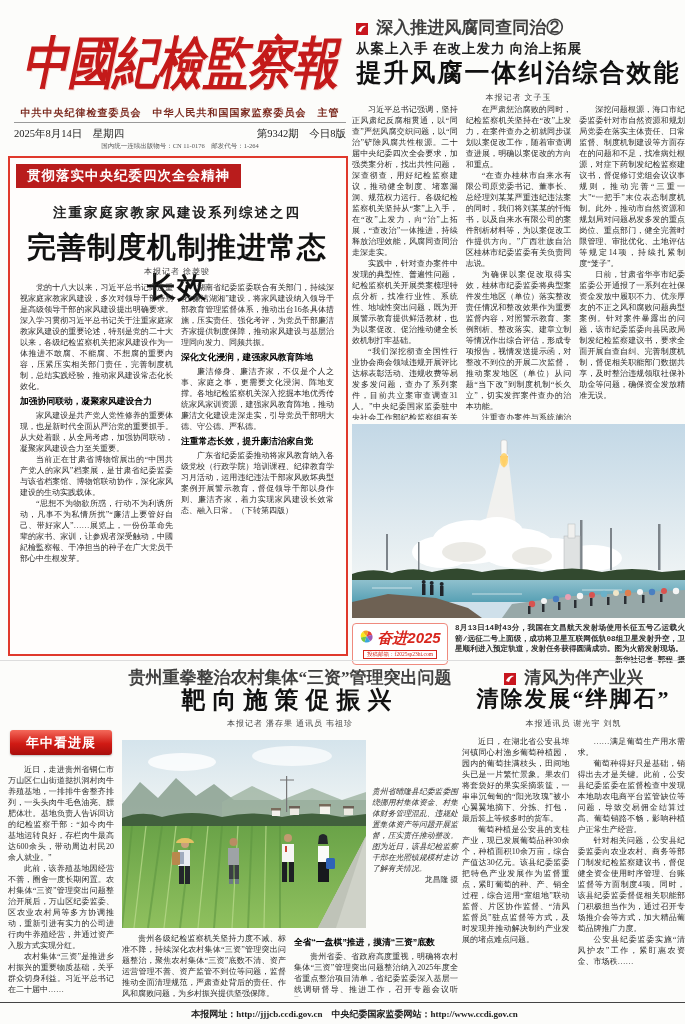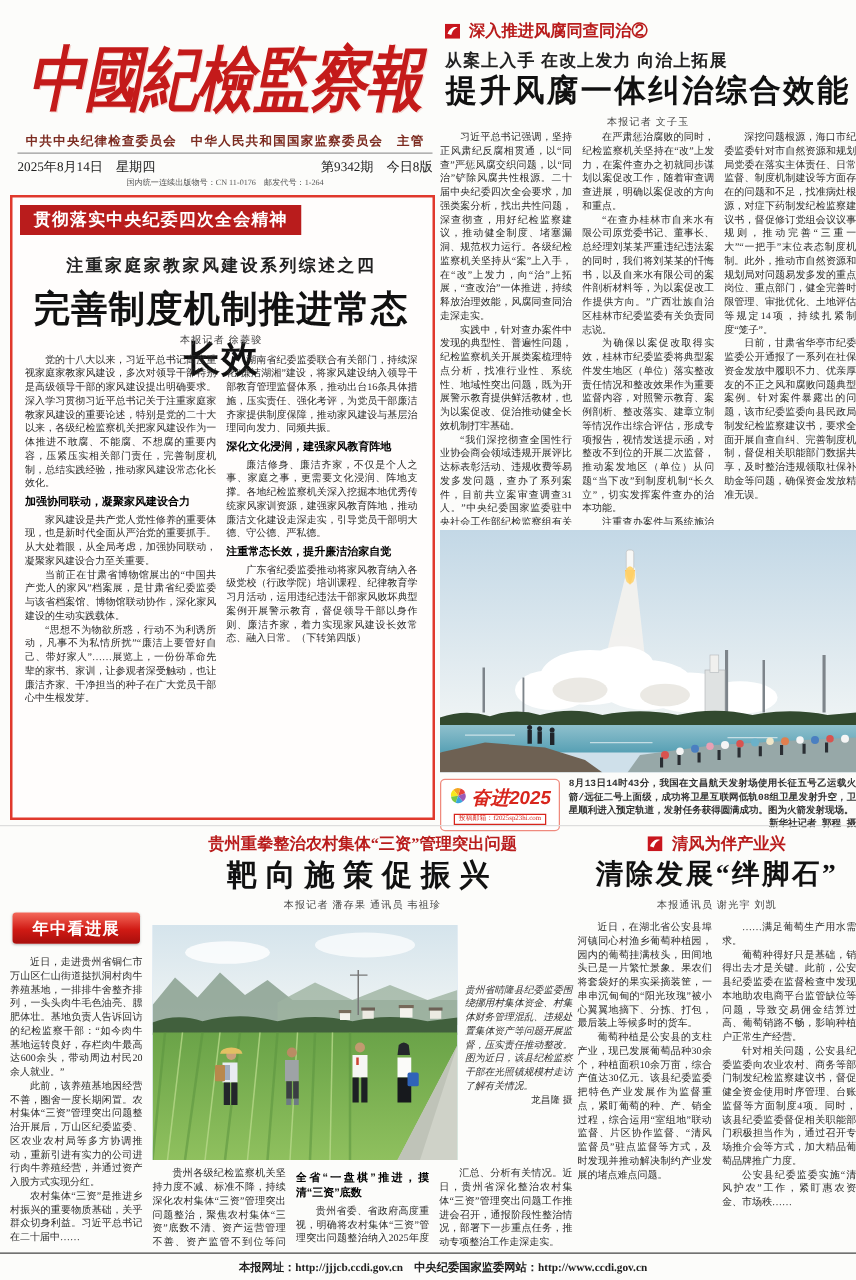--- a/index.html
+++ b/index.html
@@ -10,21 +10,21 @@
   .masthead-title{left:14px;top:26px;width:332px;text-align:center;
     font-size:46px;font-weight:900;color:#c41a1a;letter-spacing:-1px;
     transform:scaleY(1.22);transform-origin:top;white-space:nowrap;
     text-shadow:1px 1px 0 #d84a3a33;font-style:italic;}
   .supervisor{left:14px;top:106px;width:332px;text-align:center;font-size:10px;
     color:#7c2b20;font-weight:700;letter-spacing:1px;}
   .mast-rule{left:14px;top:122px;width:332px;height:0;border-top:1px solid #999;}
   .dateline{left:14px;top:127px;width:332px;font-size:10.5px;color:#222;display:flex;justify-content:space-between;}
   .pubcode{left:14px;top:142px;width:332px;text-align:center;font-size:6.5px;color:#555;}
   
-  .kicker{font-size:13px;font-weight:700;color:#b91c1c;}
+  .kicker{font-size:17px;font-weight:700;color:#404040;}
   .kicker .mark{display:inline-block;width:12px;height:12px;vertical-align:-2px;margin-right:4px;}
   .subtitle{font-size:13.5px;font-weight:700;text-align:left;letter-spacing:1px;}
   .headline{font-weight:900;text-align:center;color:#111;}
   .byline{font-size:8px;text-align:center;color:#444;letter-spacing:1px;}
   .cols{display:flex;gap:8px;overflow:hidden;}
   .col{flex:1;overflow:hidden;font-size:8px;line-height:11px;text-align:justify;color:#2b2b2b;}
   .col p.para{margin:0;text-indent:2em;}
   .col p.colhead{margin:3px 0;font-family:"Liberation Sans",sans-serif;font-weight:700;
     font-size:8.8px;line-height:12px;text-indent:0;color:#000;}
   
@@ -123,21 +123,21 @@
 <div class="abs lead-badge">贯彻落实中央纪委四次全会精神</div>
 <div class="abs lead-kicker">注重家庭家教家风建设系列综述之四</div>
 <div class="abs lead-head headline">完善制度机制推进常态长效</div>
 <div class="abs lead-by byline">本报记者 徐菱骏</div>
 <div class="abs lead-cols cols">
   <div class="col">
       <p class="para">党的十八大以来，习近平总书记高度重视家庭家教家风建设，多次对领导干部特别是高级领导干部的家风建设提出明确要求。深入学习贯彻习近平总书记关于注重家庭家教家风建设的重要论述，特别是党的二十大以来，各级纪检监察机关把家风建设作为一体推进不敢腐、不能腐、不想腐的重要内容，压紧压实相关部门责任，完善制度机制，总结实践经验，推动家风建设常态化长效化。</p>
       <p class="colhead">加强协同联动，凝聚家风建设合力</p>
       <p class="para">家风建设是共产党人党性修养的重要体现，也是新时代全面从严治党的重要抓手。从大处着眼，从全局考虑，加强协同联动，凝聚家风建设合力至关重要。</p>
       <p class="para">当前正在甘肃省博物馆展出的“中国共产党人的家风”档案展，是甘肃省纪委监委与该省档案馆、博物馆联动协作，深化家风建设的生动实践载体。</p>
-      <p class="para">“思想不为物欲所惑，行动不为利诱所动，凡事不为私情所扰”“廉洁上要管好自己、带好家人”……展览上，一份份革命先辈的家书、家训，让参观者深受触动，也让廉洁齐家、干净担当的种子在广大党员干部心中生根发芽。</p>
+      <p class="para">“思想不为物欲所惑，行动不为利诱所动，凡事不为私情所扰”“廉洁上要管好自己、带好家人”……展览上，一份份革命先辈的家书、家训，让参观者深受触动，中國紀檢監察報、干净担当的种子在广大党员干部心中生根发芽。</p>
     </div>
   <div class="col">
       <p class="para">湖南省纪委监委联合有关部门，持续深化“廉洁湖湘”建设，将家风建设纳入领导干部教育管理监督体系，推动出台16条具体措施，压实责任、强化考评，为党员干部廉洁齐家提供制度保障，推动家风建设与基层治理同向发力、同频共振。</p>
       <p class="colhead">深化文化浸润，建强家风教育阵地</p>
       <p class="para">廉洁修身、廉洁齐家，不仅是个人之事、家庭之事，更需要文化浸润、阵地支撑。各地纪检监察机关深入挖掘本地优秀传统家风家训资源，建强家风教育阵地，推动廉洁文化建设走深走实，引导党员干部明大德、守公德、严私德。</p>
       <p class="colhead">注重常态长效，提升廉洁治家自觉</p>
       <p class="para">广东省纪委监委推动将家风教育纳入各级党校（行政学院）培训课程、纪律教育学习月活动，运用违纪违法干部家风败坏典型案例开展警示教育，督促领导干部以身作则、廉洁齐家，着力实现家风建设长效常态、融入日常。（下转第四版）</p>
     </div>
 </div>
 
@@ -367,23 +367,20 @@
 </div>
 
 <div class="abs mid-cols cols">
   <div class="col">
       <p class="para">贵州各级纪检监察机关坚持力度不减、标准不降，持续深化农村集体“三资”管理突出问题整治，聚焦农村集体“三资”底数不清、资产运营管理不善、资产监管不到位等问题，监督推动全面清理规范，严肃查处背后的责任、作风和腐败问题，为乡村振兴提供坚强保障。</p>
     </div>
   <div class="col">
       <p class="colhead">全省“一盘棋”推进，摸清“三资”底数</p>
       <p class="para">贵州省委、省政府高度重视，明确将农村集体“三资”管理突出问题整治纳入2025年度全省重点整治项目清单，省纪委监委深入基层一线调研督导、推进工作，召开专题会议听取……</p>
     </div>
-  <div class="col">
-      <p class="para">汇总、分析有关情况。近日，贵州省深化整治农村集体“三资”管理突出问题工作推进会召开，通报阶段性整治情况，部署下一步重点任务，推动专项整治工作走深走实。</p>
-    </div>
 </div>
 
 <div class="abs rt-kicker kicker">
   <span class="mark">
     <svg width="12" height="12" viewBox="0 0 12 12">
         <rect width="12" height="12" fill="#c8161e"></rect>
         <path d="M2 8 C4 3 8 2 10 3 C7 4 6 6 5 9 Z" fill="#fff"></path>
       </svg>
   </span>
   <span>清风为伴产业兴</span>

